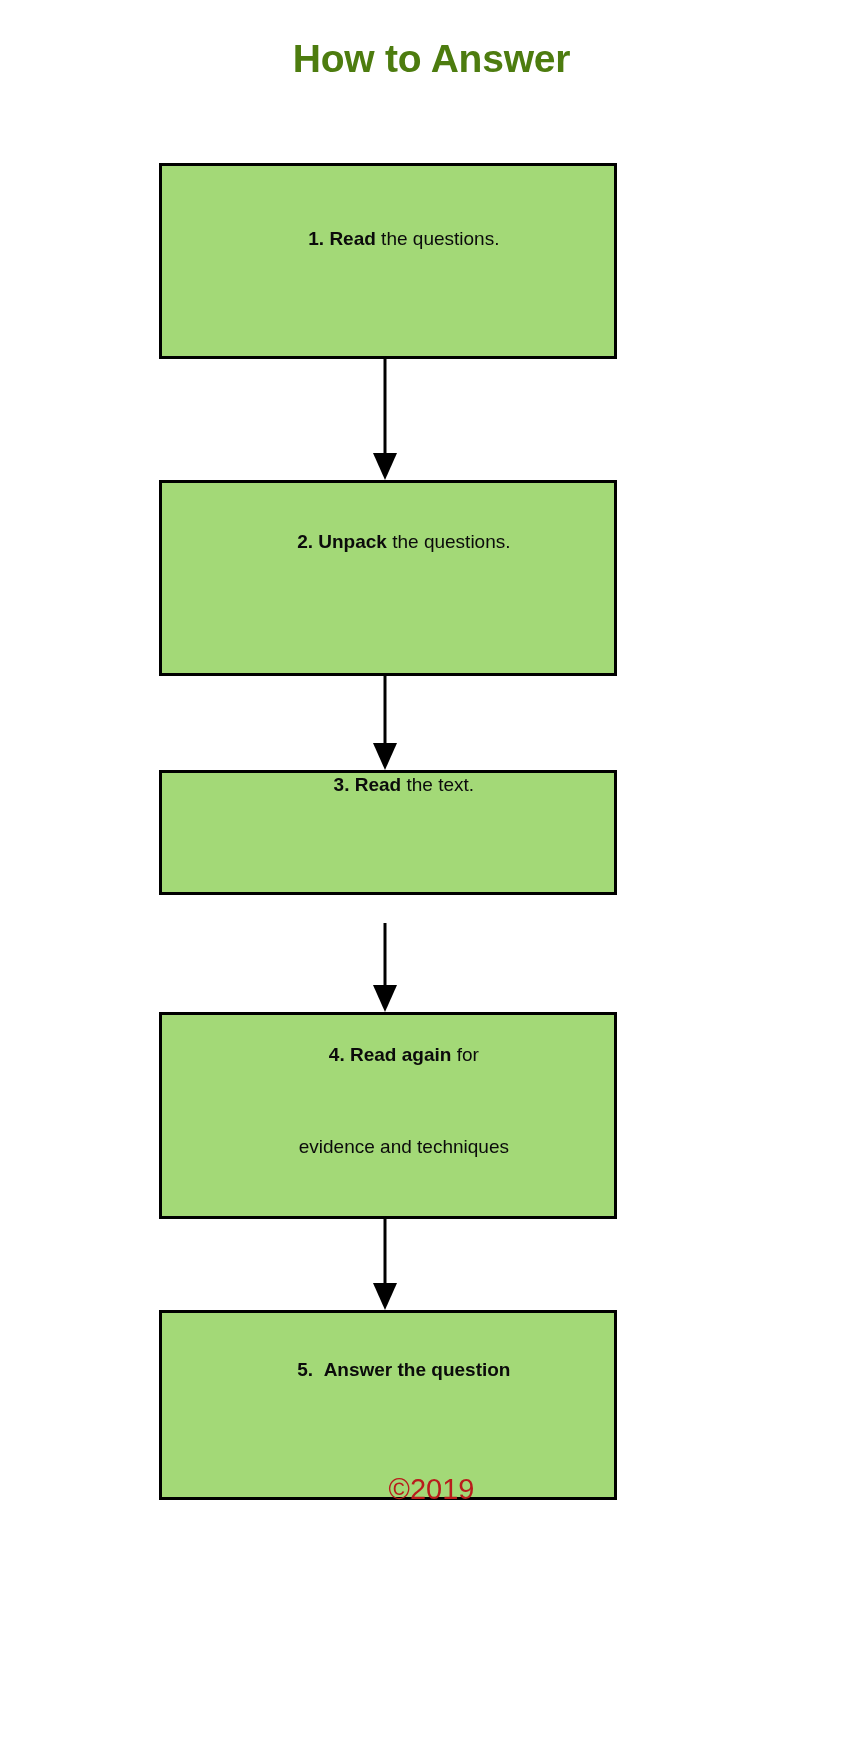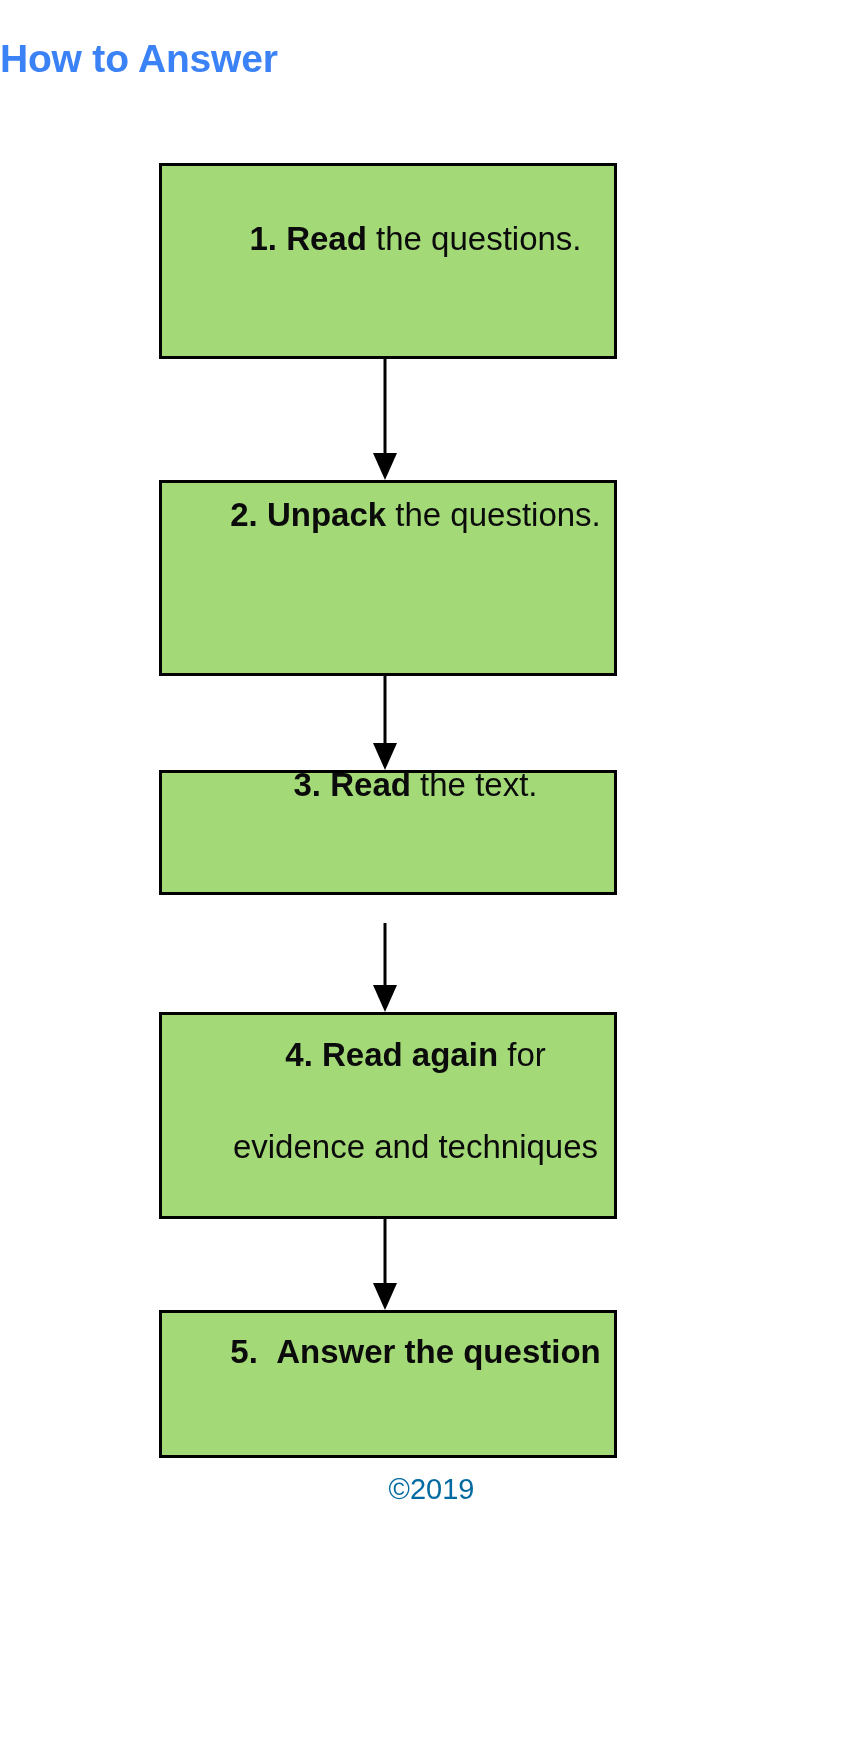--- a/index.html
+++ b/index.html
@@ -20,58 +20,59 @@
     overflow: hidden;
     margin: 0 auto;
   }
 
   
   #title {
     position: absolute;
     left: 0;
     top: 32px;
     width: 863px;
+    text-align: center;
     font-weight: bold;
     font-size: 39px;
     line-height: 53px;
     letter-spacing: -0.2px;
-    color: #3b82f6;
+    color: #4d7c0f;
   }
   #title .tline { display: block; }
 
   
   .fbox {
     position: absolute;
     box-sizing: border-box;
     background: #A3D977;
     border: 3px solid #000000;
     left: 159px;
     width: 458px;
     display: flex;
     flex-direction: column;
     justify-content: flex-end;
     align-items: center;
   }
   .fbox .btext {
     display: block;
     width: 100%;
     text-align: center;
-    font-size: 33px;
+    font-size: 19px;
     line-height: 34px;
     font-weight: normal;
     color: #0b0b0b;
     white-space: pre;
   }
   .fbox .btext b { font-weight: bold; }
 
   #box1 { top: 163px;  height: 196px; padding-bottom: 66px; }
-  #box2 { top: 480px;  height: 196px; padding-bottom: 107px; }
+  #box2 { top: 480px;  height: 196px; padding-bottom: 80px; }
   #box3 { top: 770px;  height: 125px; padding-bottom: 56px; }
   #box4 { top: 1012px; height: 207px; }
-  #box5 { top: 1310px; height: 148px; padding-bottom: 52px; }
+  #box5 { top: 1310px; height: 190px; padding-bottom: 76px; }
 
   #box4 .btext { line-height: 46px; }
   #box5 .btext { font-weight: bold; }
   .arrowwrap {
     position: absolute;
     left: 355px;
     width: 60px;
   }
   #arr1 { top: 359px; height: 121px; }
   #arr2 { top: 676px; height: 94px; }
@@ -81,21 +82,21 @@
   
   #footer {
     position: absolute;
     left: 0;
     top: 1466px;
     width: 863px;
     text-align: center;
     font-size: 29px;
     line-height: 47px;
     font-weight: normal;
-    color: #0369a1;
+    color: #b91c1c;
   }
   #footer span { display: block; }
 </style>
 </head>
 <body>
 
 <div id="page">
 
   <div id="title">
     <span class="tline">How to Answer</span>

